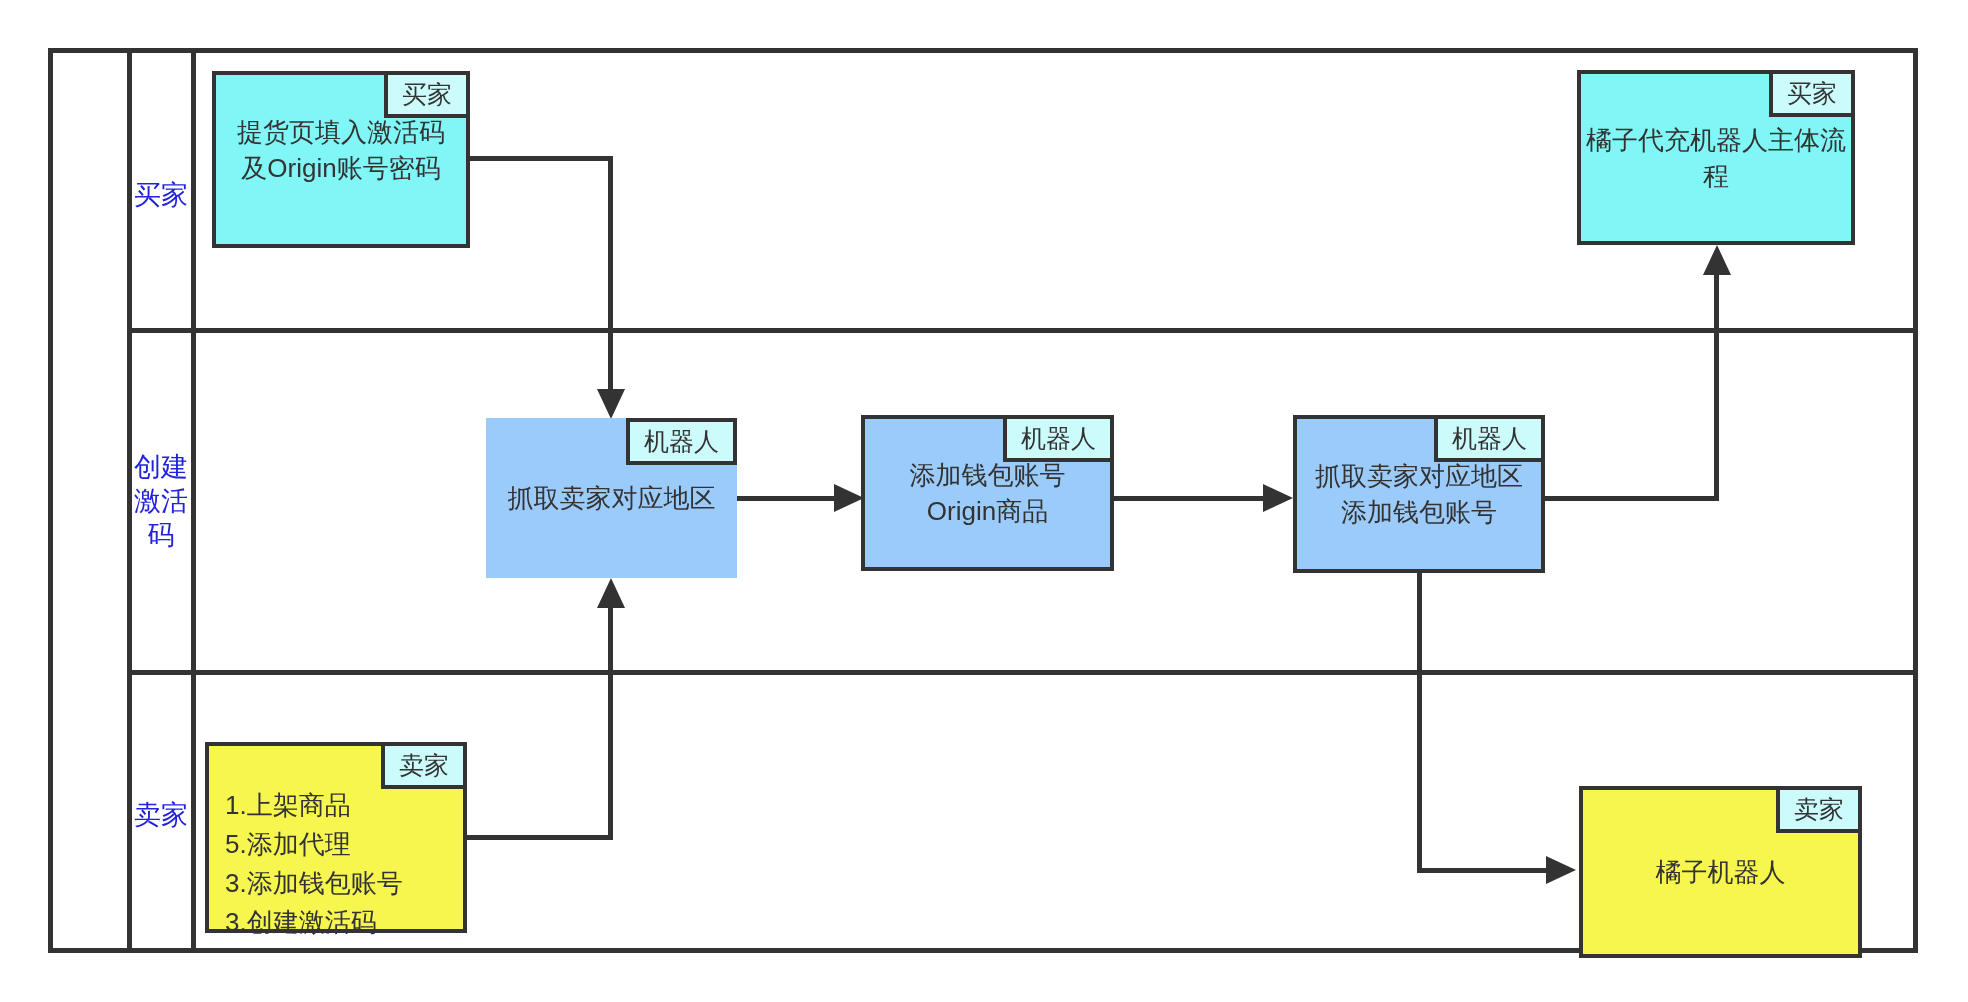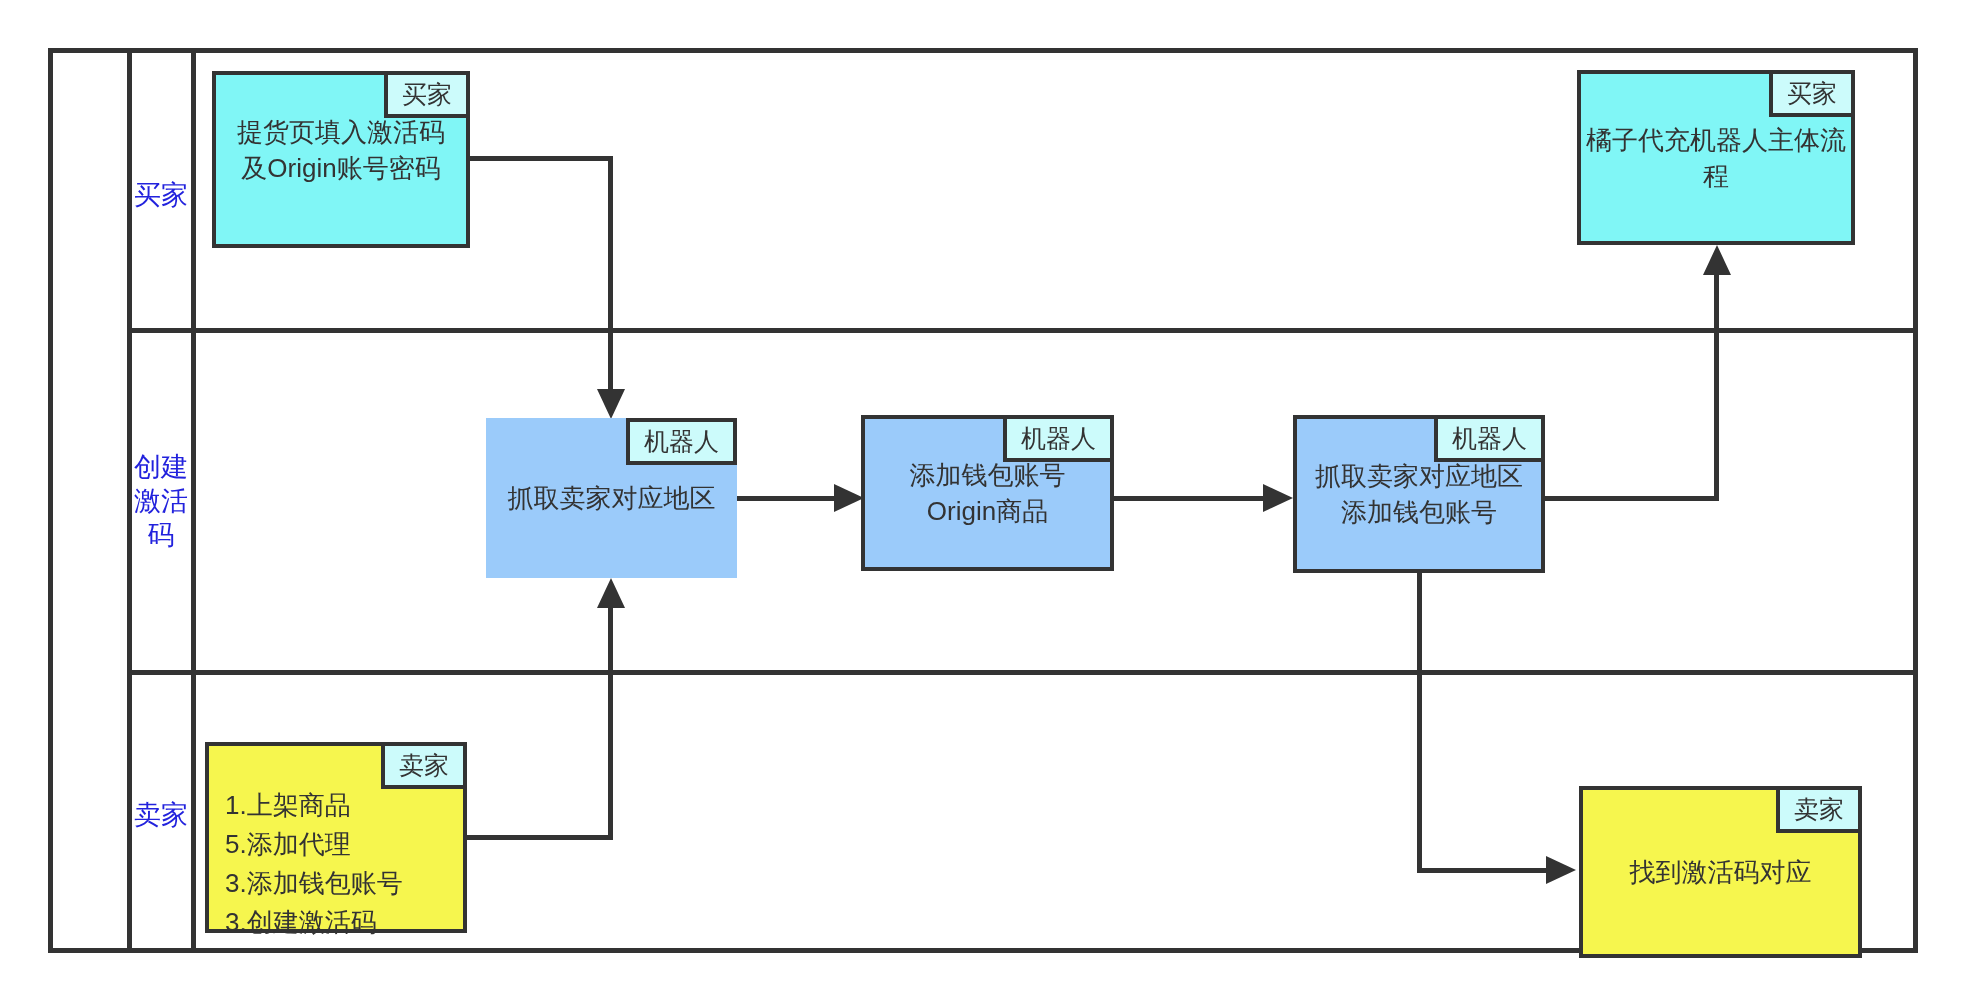--- a/index.html
+++ b/index.html
@@ -114,16 +114,16 @@
   <div class="node node-seller" style="left:205px;top:742px;width:262px;height:191px;">
     <div class="tag">卖家</div>
     <div class="node-text list">1.上架商品
 5.添加代理
 3.添加钱包账号
 3.创建激活码</div>
   </div>
 
   <div class="node node-seller" style="left:1579px;top:786px;width:283px;height:172px;">
     <div class="tag">卖家</div>
-    <div class="node-text">找到激活码对应</div>
+    <div class="node-text">橘子机器人</div>
   </div>
 
 </div>
 
 </body></html>

